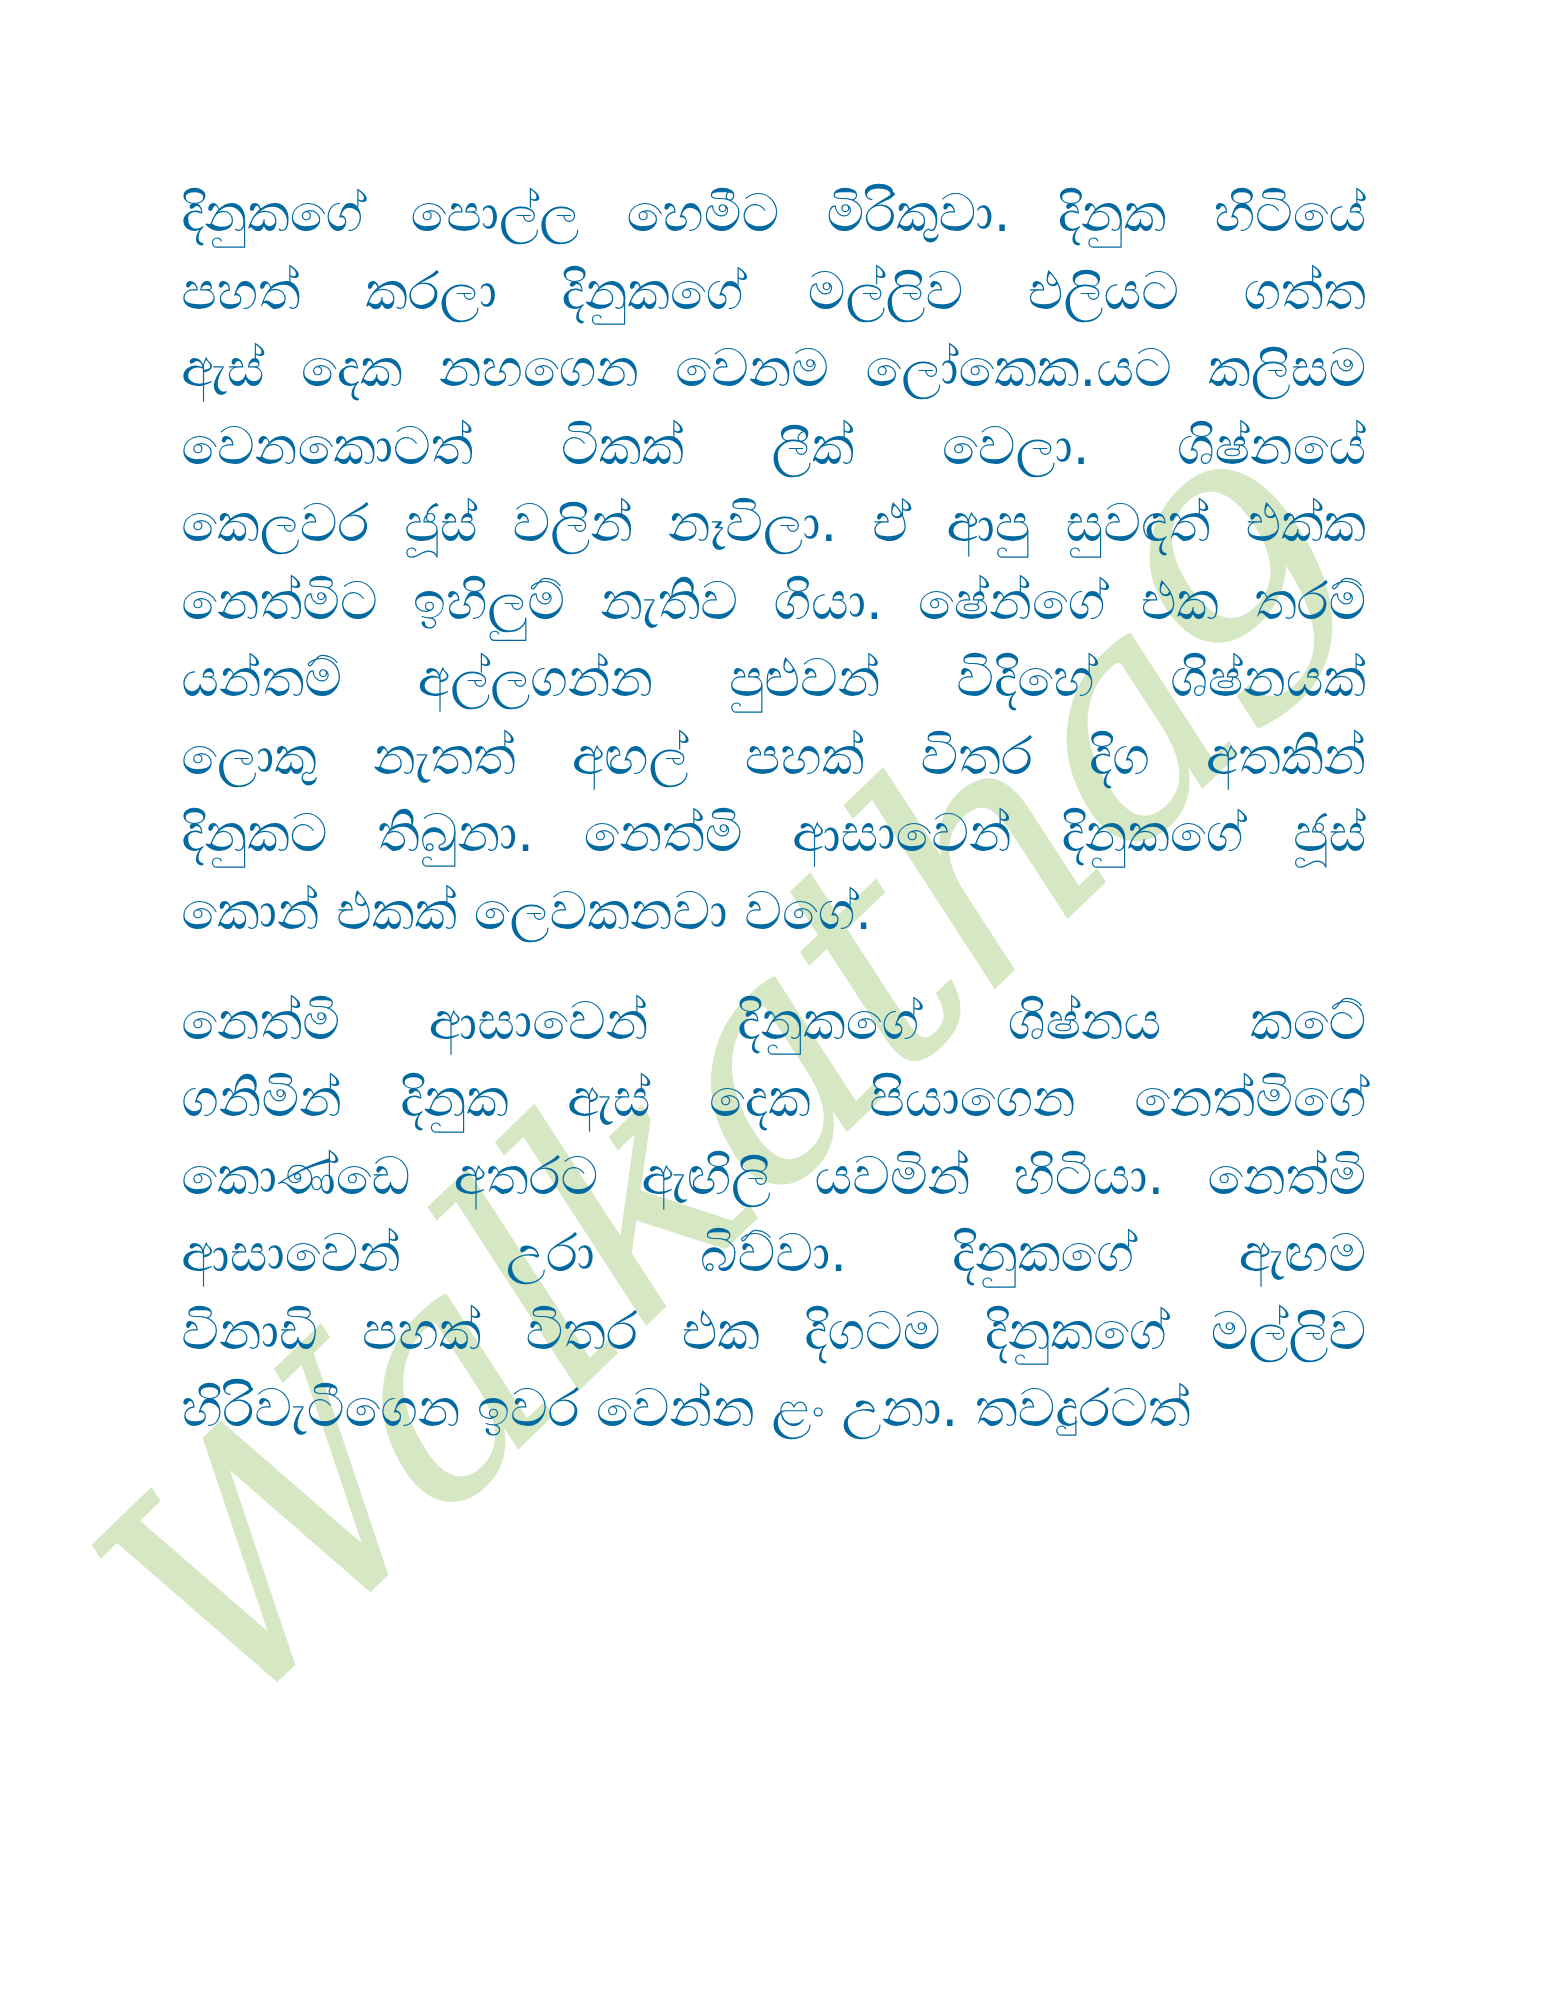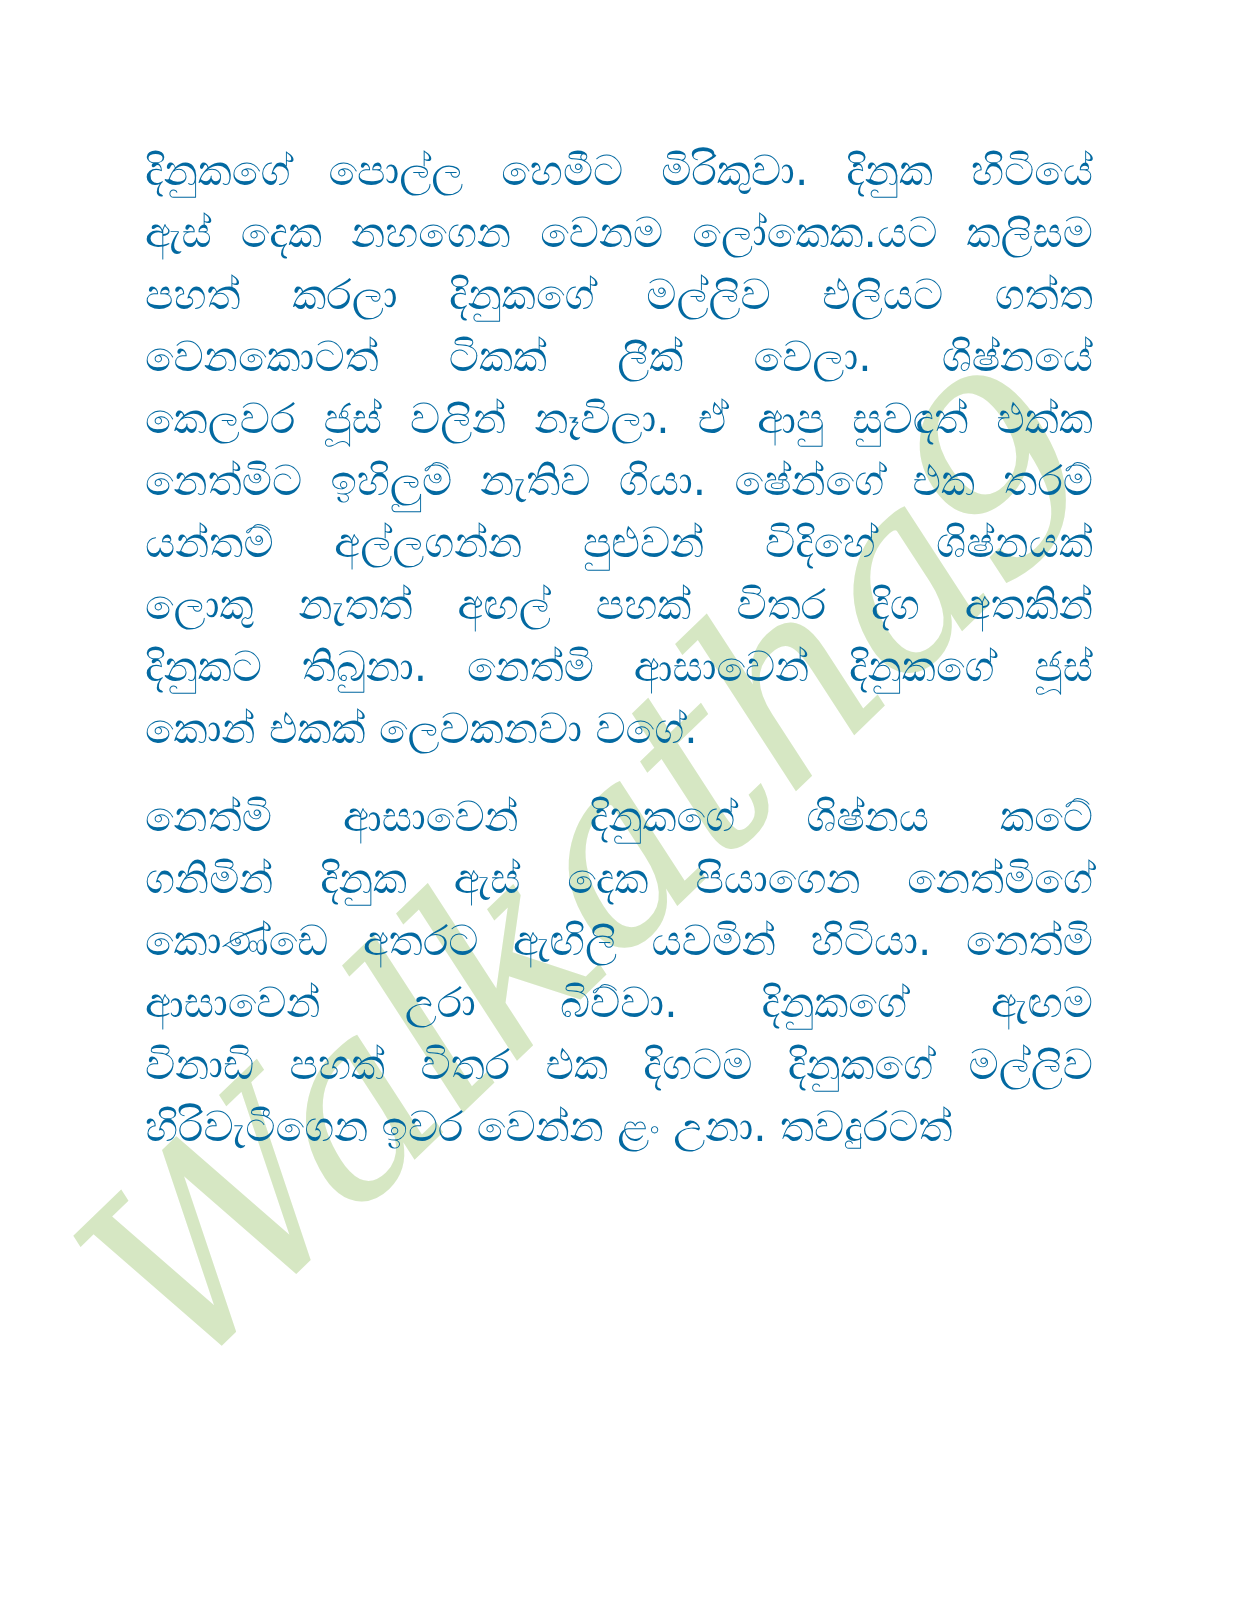--- a/index.html
+++ b/index.html
@@ -54,22 +54,22 @@
   .paragraph .line:last-child { text-align-last: left; }
 </style>
 </head>
 <body>
 
 <div class="page">
   <div class="watermark" style="color: rgb(214, 231, 195);">Walkatha9</div>
   <div class="content">
       <div class="paragraph">
         <div class="line">දිනුකගේ පොල්ල හෙමීට මිරිකුවා. දිනුක හිටියේ</div>
+        <div class="line">පහත් කරලා දිනුකගේ මල්ලිව එලියට ගත්ත</div>
         <div class="line">ඇස් දෙක නහගෙන වෙනම ලෝකෙක.යට කලිසම</div>
-        <div class="line">පහත් කරලා දිනුකගේ මල්ලිව එලියට ගත්ත</div>
         <div class="line">වෙනකොටත් ටිකක් ලීක් වෙලා. ශිෂ්නයේ</div>
         <div class="line">කෙලවර ජූස් වලින් නෑවිලා. ඒ ආපු සුවඳත් එක්ක</div>
         <div class="line">නෙත්මිට ඉහිලුම් නැතිව ගියා. ෂේන්ගේ එක තරම්</div>
         <div class="line">යන්තම් අල්ලගන්න පුළුවන් විදිහේ ශිෂ්නයක්</div>
         <div class="line">ලොකු නැතත් අඟල් පහක් විතර දිග අතකින්</div>
         <div class="line">දිනුකට තිබුනා. නෙත්මි ආසාවෙන් දිනුකගේ ජූස්</div>
         <div class="line">කොන් එකක් ලෙවකනවා වගේ.</div>
       </div>
       <div class="paragraph">
         <div class="line">නෙත්මි ආසාවෙන් දිනුකගේ ශිෂ්නය කටේ</div>

